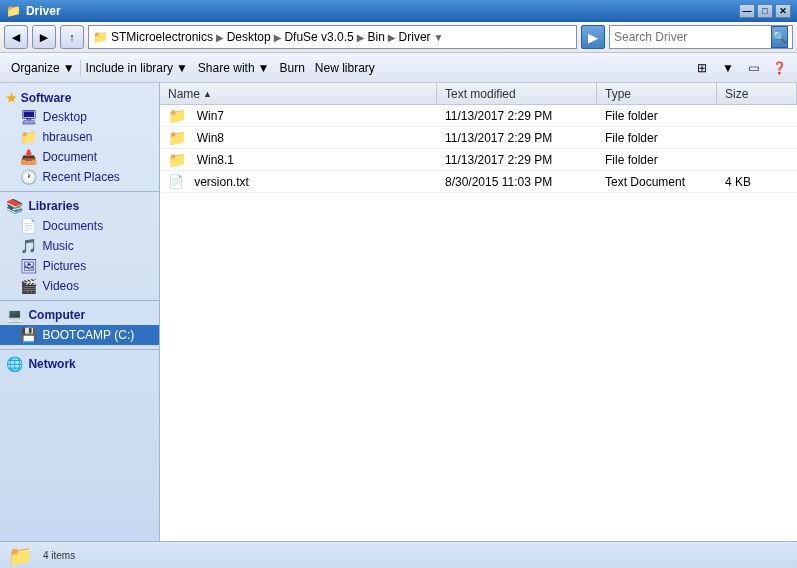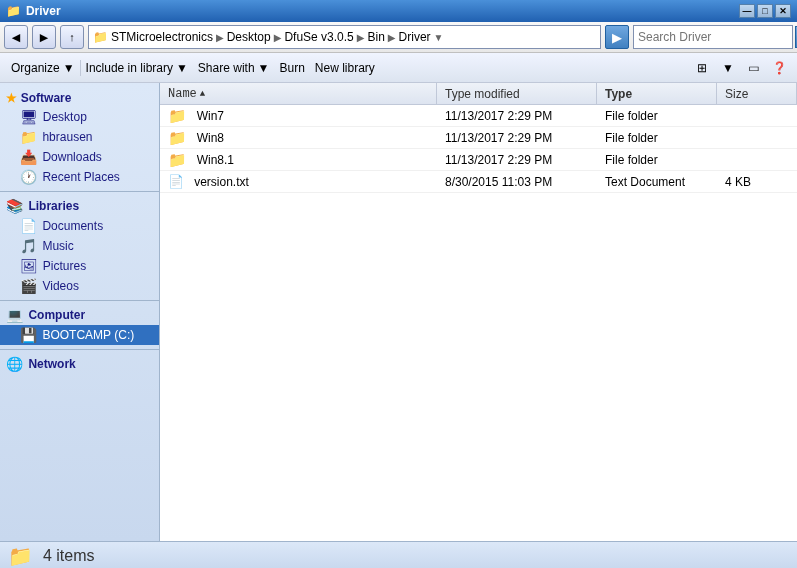--- a/index.html
+++ b/index.html
@@ -62,21 +62,21 @@
     .address-arrow { color: #666; font-size: 10px; }
     .address-go-btn {
       width: 24px; height: 24px;
       background: linear-gradient(to bottom, #70a8e0, #4080c0);
       border: 1px solid #2060a0;
       border-radius: 2px;
       display: flex; align-items: center; justify-content: center;
       cursor: pointer; color: white; font-size: 13px;
     }
     .search-box {
-      width: 160px; height: 24px;
+      width: 184px; height: 24px;
       border: 1px solid #8090b0;
       background: white;
       display: flex; align-items: center;
       padding: 0 4px;
       gap: 2px;
     }
     .search-input {
       flex: 1; border: none; outline: none; font-size: 12px; color: #999;
       background: transparent;
     }
@@ -157,23 +157,23 @@
       height: 22px;
       position: sticky; top: 0;
     }
     .col-header {
       display: flex; align-items: center;
       padding: 0 8px;
       font-size: 12px; color: #333;
       border-right: 1px solid #c0c8d8;
       cursor: pointer; user-select: none;
     }
-    .col-name { flex: 1; min-width: 240px; font-family: Liberation Mono, monospace; }
+    .col-name { flex: 1; min-width: 240px; }
     .col-date { width: 160px; }
-    .col-type { width: 120px; font-weight: bold; }
+    .col-type { width: 120px; }
     .col-size { width: 80px; align-items: center; }
     .sort-arrow { font-size: 9px; margin-left: 3px; }
 
     .file-row {
       display: flex;
       align-items: center;
       height: 22px;
       border-bottom: 1px solid #f0f0f0;
       cursor: pointer;
     }
@@ -195,21 +195,21 @@
     .status-bar {
       height: 28px;
       background: linear-gradient(to bottom, #dce8f8, #c8d8ee);
       border-top: 1px solid #a0b4cc;
       display: flex;
       align-items: center;
       padding: 0 8px;
       gap: 10px;
     }
     .status-folder-icon { color: #f0a000; font-size: 20px; }
-    .status-text { font-size: 16px; color: #333; text-align: center; }
+    .status-text { font-size: 10px; color: #333; text-align: center; }
 
     
     ::-webkit-scrollbar { width: 12px; }
     ::-webkit-scrollbar-track { background: #d8e4f0; }
     ::-webkit-scrollbar-thumb { background: #a0b4cc; border: 1px solid #8090b0; }
   </style>
 </head>
 <body>
 
 <div class="title-bar">
@@ -290,21 +290,21 @@
       <div class="sidebar-item">
         <span class="sidebar-icon">🖥</span>
         <span>Desktop</span>
       </div>
       <div class="sidebar-item">
         <span class="sidebar-icon">📁</span>
         <span>hbrausen</span>
       </div>
       <div class="sidebar-item">
         <span class="sidebar-icon">📥</span>
-        <span>Downloads</span>
+        <span>Document</span>
       </div>
       <div class="sidebar-item">
         <span class="sidebar-icon">🕐</span>
         <span>Recent Places</span>
       </div>
     </div>
     <div class="sidebar-divider"></div>
 
     <div class="sidebar-section">
       <div class="sidebar-header">
@@ -350,21 +350,21 @@
     </div>
   </div>
 
   <div class="file-list">
     <div class="file-list-header">
       <div class="col-header col-name">
         <span>Name</span>
         <span class="sort-arrow">▲</span>
       </div>
       <div class="col-header col-date">
-        <span>Type modified</span>
+        <span>Text modified</span>
       </div>
       <div class="col-header col-type">
         <span>Type</span>
       </div>
       <div class="col-header col-size">
         <span>Size</span>
       </div>
     </div>
 
     <div id="file-rows-container">

